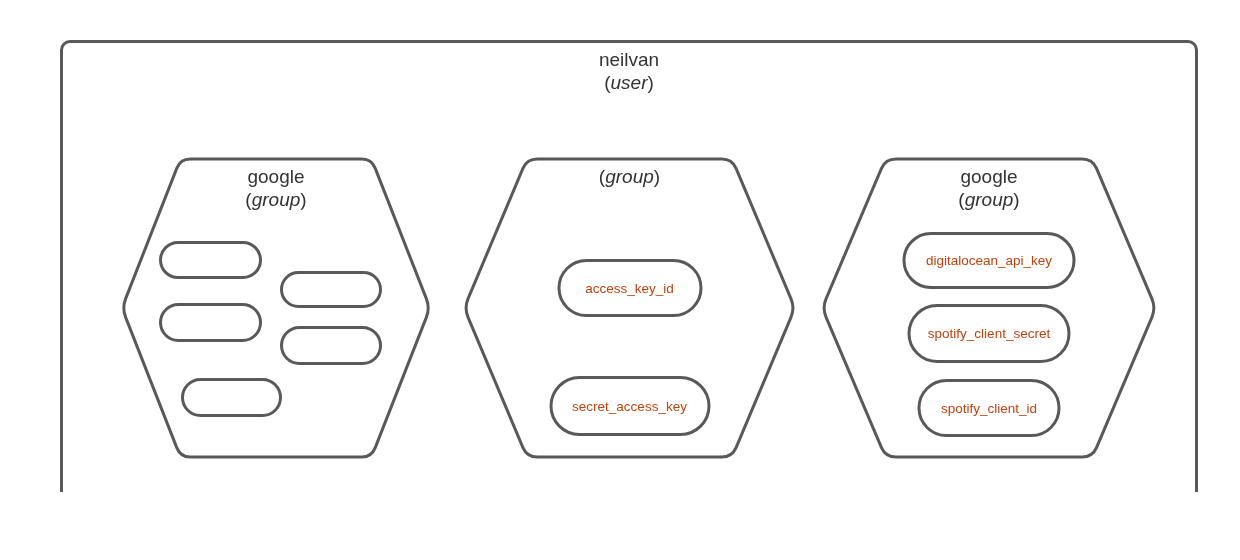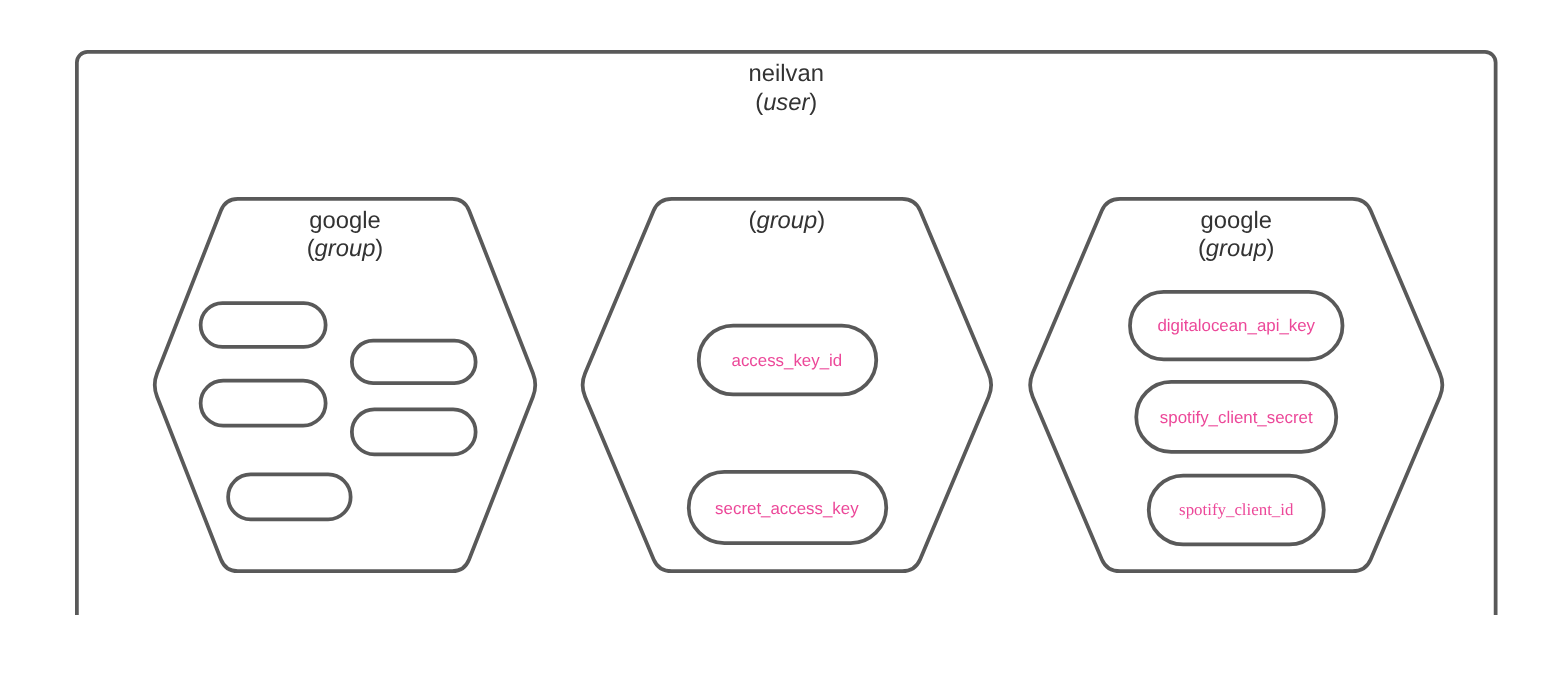--- a/index.html
+++ b/index.html
@@ -17,21 +17,21 @@
   }
   .user-box .node-label{top:5px;}
   .hex{position:absolute;}
   .hex-svg{position:absolute;left:0;top:0;width:100%;height:100%;display:block;}
   .hex-svg path{fill:#ffffff;stroke:#595959;stroke-width:3;vector-effect:non-scaling-stroke;}
   .hex .node-label{top:8px;}
   .pill{
     position:absolute;box-sizing:border-box;background:#ffffff;
     border:3px solid #595959;border-radius:999px;
     display:flex;align-items:center;justify-content:center;
-    font-size:13.5px;color:#ec4899;white-space:nowrap;
+    font-size:13.5px;color:#c2410c;white-space:nowrap;
   }
   .pill-center{left:50%;transform:translateX(-50%);}
   .type-label i{font-style:italic;}
 </style>
 </head>
 <body>
 
 <div class="stage">
 
   <div class="user-box">
@@ -78,18 +78,18 @@
     <div class="node-label">
       <div>google</div>
       <div class="type-label"><span>(</span><i>group</i><span>)</span></div>
     </div>
     <div class="pill pill-center" style="top:75px;width:173px;height:57px;">
       <span>digitalocean_api_key</span>
     </div>
     <div class="pill pill-center" style="top:147px;width:163px;height:59px;text-align:center;">
       <span>spotify_client_secret</span>
     </div>
-    <div class="pill pill-center" style="top:222px;width:143px;height:58px;font-family:Liberation Serif, serif;">
+    <div class="pill pill-center" style="top:222px;width:143px;height:58px;">
       <span>spotify_client_id</span>
     </div>
   </div>
 
 </div>
 
 </body></html>

